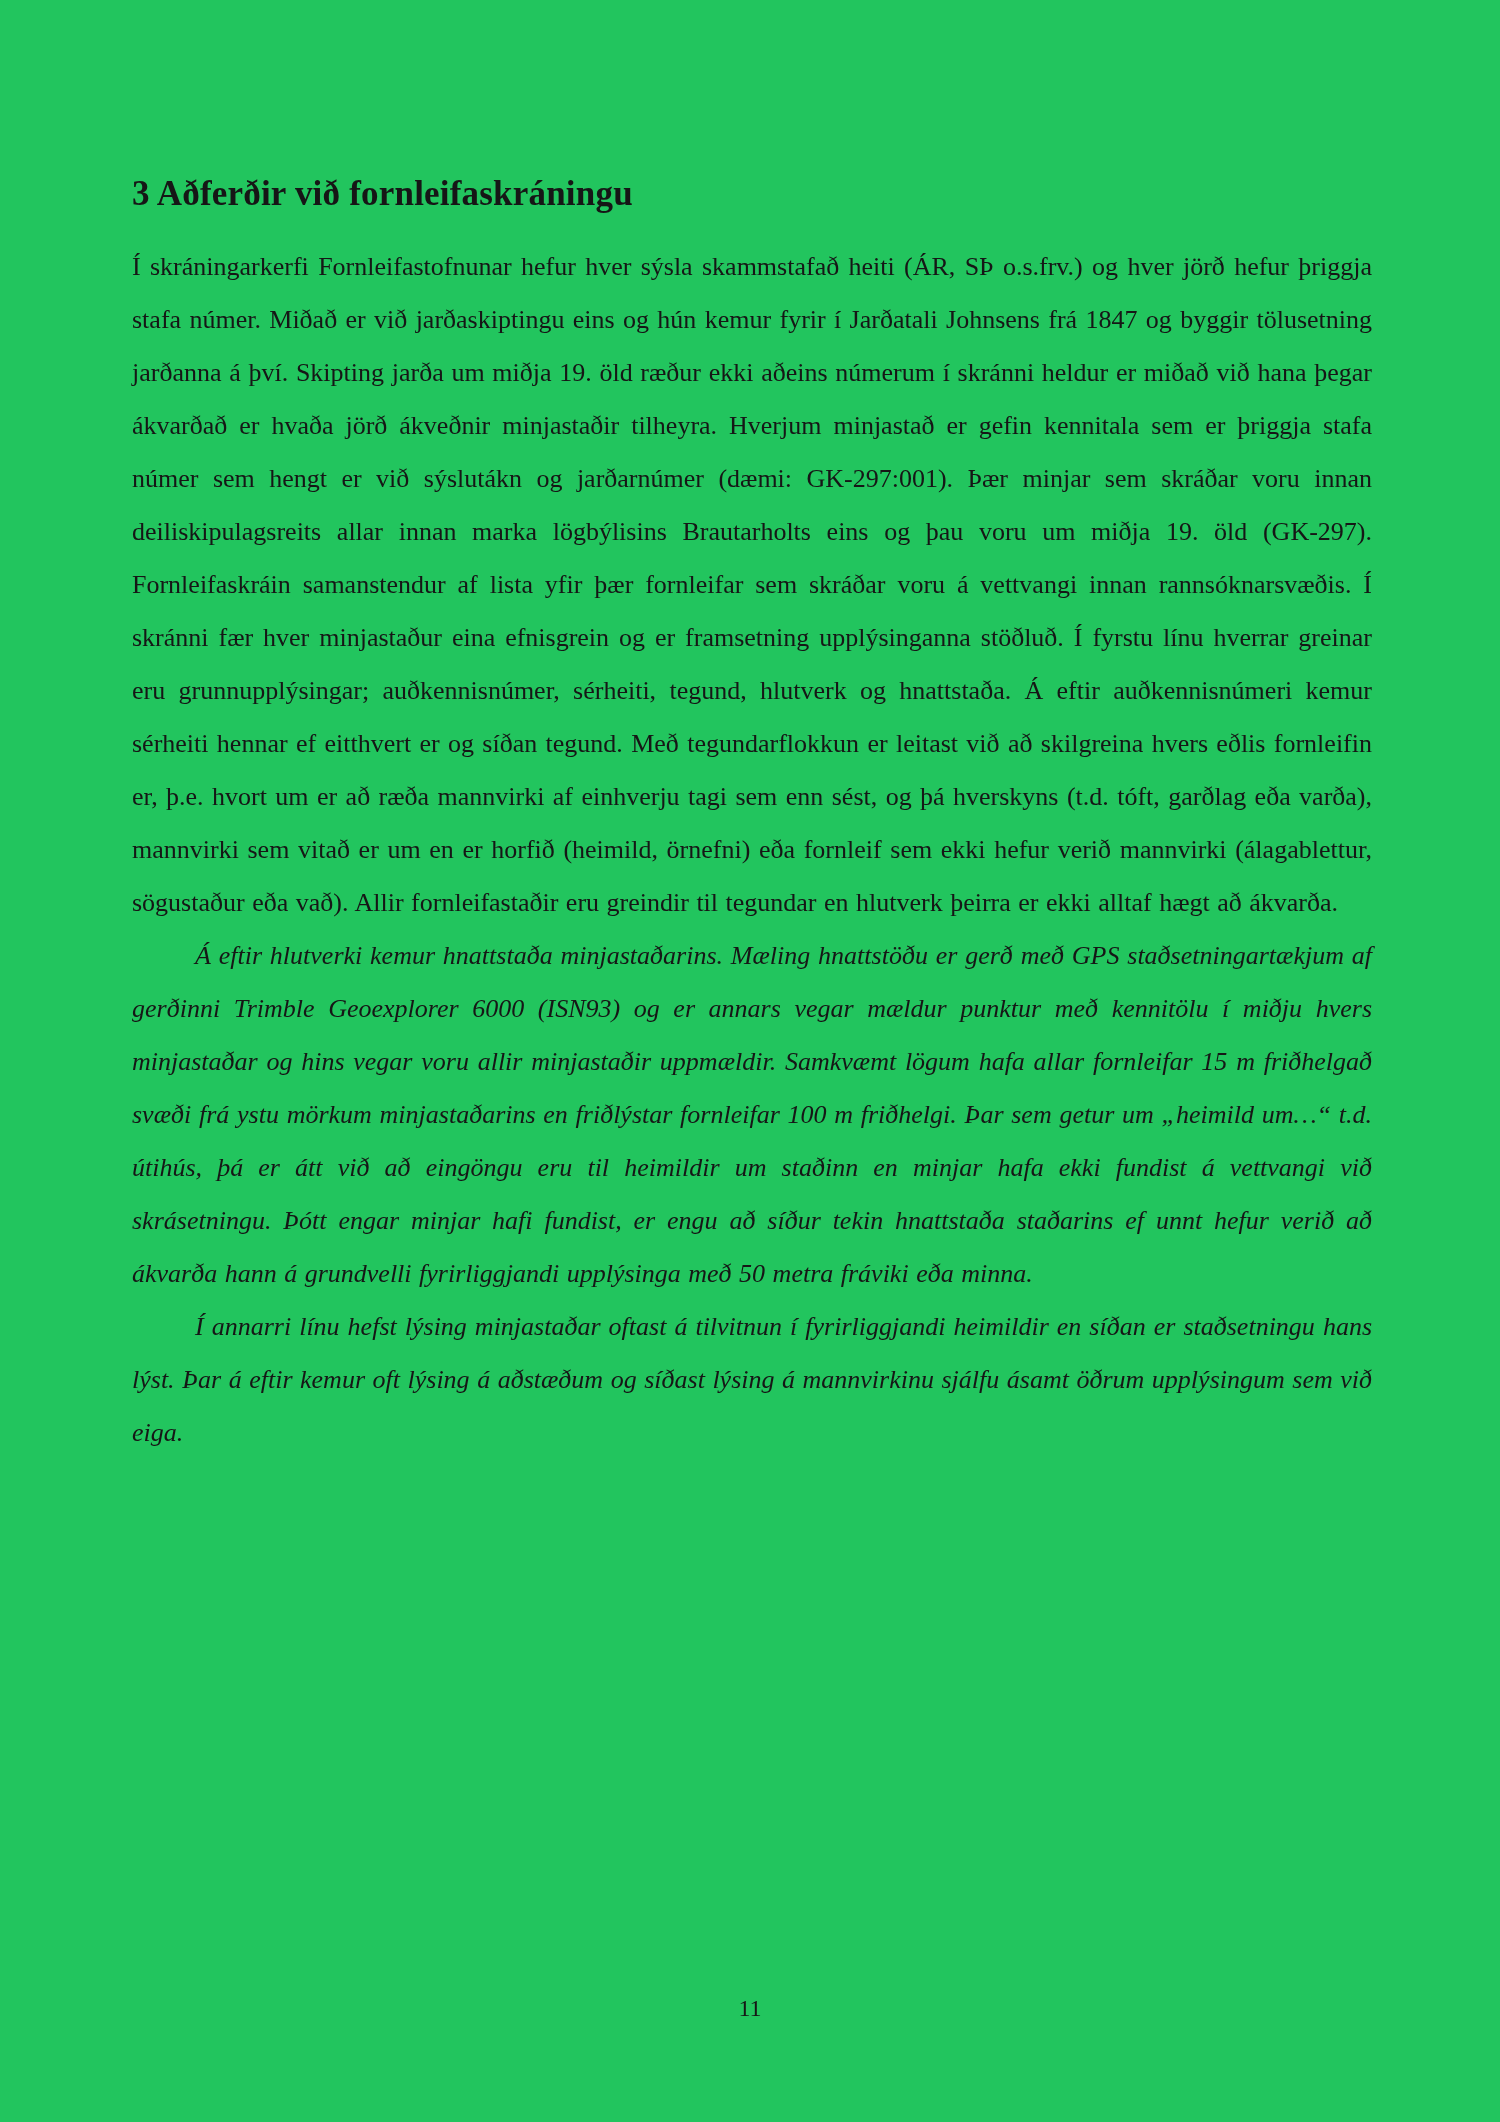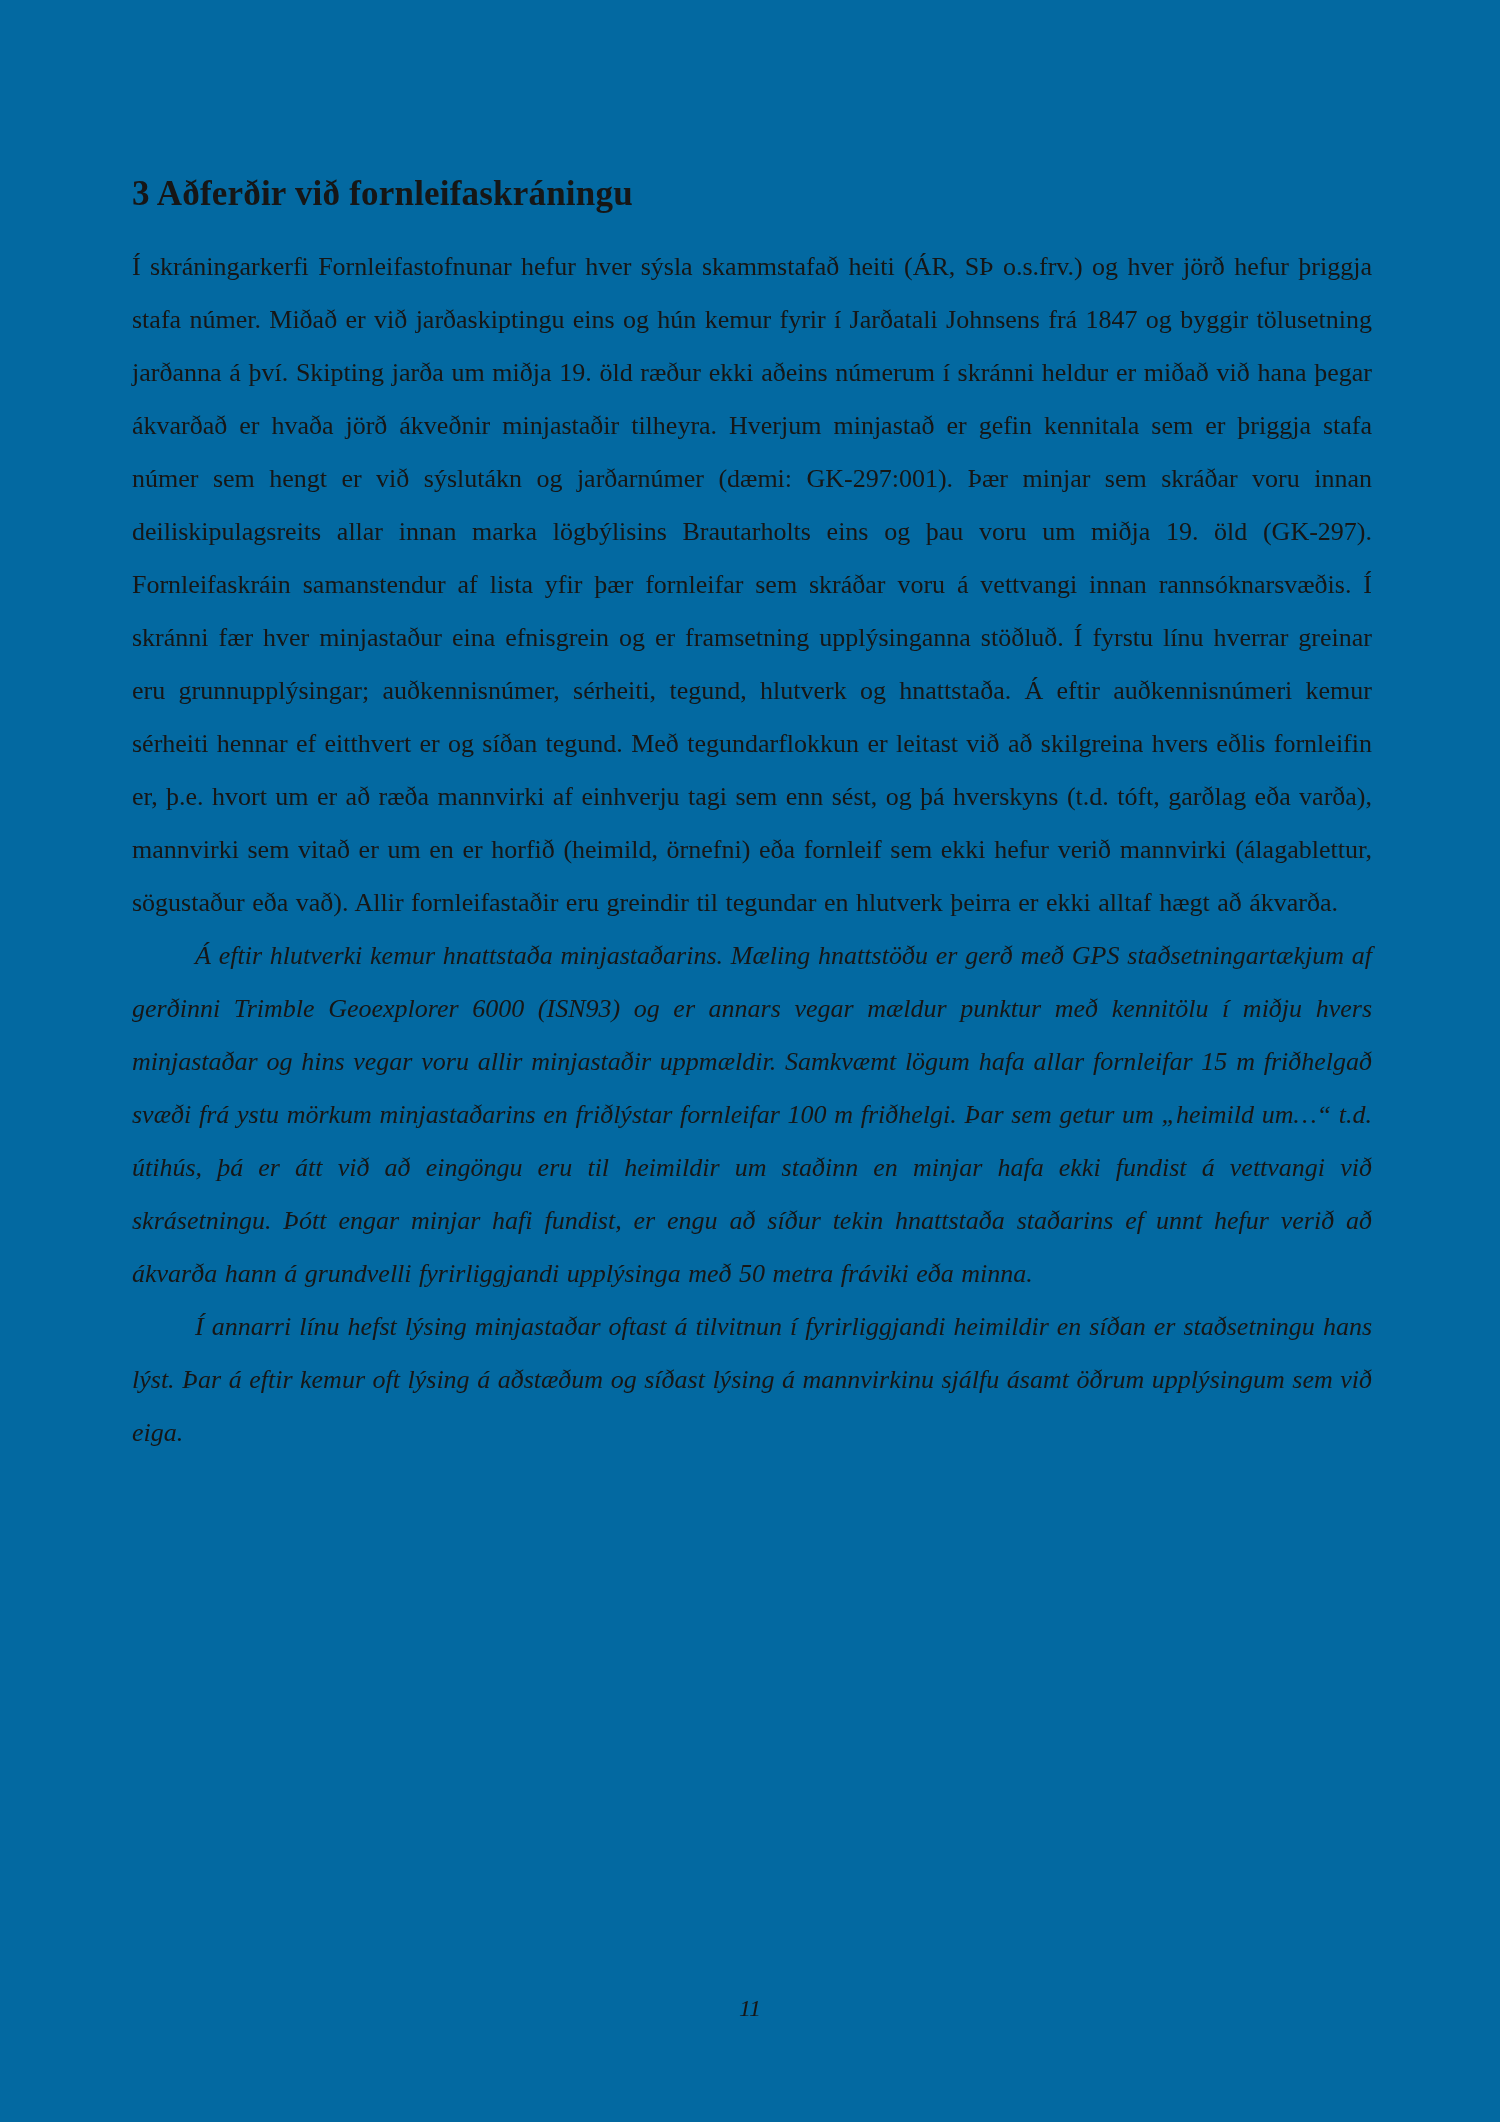--- a/index.html
+++ b/index.html
@@ -12,21 +12,21 @@
     height: 2122px;
     font-family: "Liberation Serif", serif;
     color: #161616;
     position: relative;
     overflow: hidden;
   }
   .page {
     position: relative;
     width: 1500px;
     height: 2122px;
-    background: #0369a1;
+    background: #22c55e;
   }
   .content {
     position: absolute;
     left: 132px;
     top: 172px;
     width: 1240px;
   }
   .heading {
     font-size: 35px;
     line-height: 1.25;
@@ -46,21 +46,20 @@
     font-style: italic;
   }
   .page-number {
     position: absolute;
     top: 1995px;
     left: 0;
     width: 100%;
     text-align: center;
     font-size: 24px;
     color: #161616;
-    font-style: italic;
   }
 </style>
 </head>
 <body>
 
 <div class="page">
   <div class="content">
     <h1 class="heading">3 Aðferðir við fornleifaskráningu</h1>
 
     <p class="body-par">Í skráningarkerfi Fornleifastofnunar hefur hver sýsla skammstafað heiti (ÁR, SÞ o.s.frv.) og hver jörð hefur þriggja stafa númer. Miðað er við jarðaskiptingu eins og hún kemur fyrir í Jarðatali Johnsens frá 1847 og byggir tölusetning jarðanna á því. Skipting jarða um miðja 19. öld ræður ekki aðeins númerum í skránni heldur er miðað við hana þegar ákvarðað er hvaða jörð ákveðnir minjastaðir tilheyra. Hverjum minjastað er gefin kennitala sem er þriggja stafa númer sem hengt er við sýslutákn og jarðarnúmer (dæmi: GK-297:001). Þær minjar sem skráðar voru innan deiliskipulagsreits allar innan marka lögbýlisins Brautarholts eins og þau voru um miðja 19. öld (GK-297). Fornleifaskráin samanstendur af lista yfir þær fornleifar sem skráðar voru á vettvangi innan rannsóknarsvæðis. Í skránni fær hver minjastaður eina efnisgrein og er framsetning upplýsinganna stöðluð. Í fyrstu línu hverrar greinar eru grunnupplýsingar; auðkennisnúmer, sérheiti, tegund, hlutverk og hnattstaða. Á eftir auðkennisnúmeri kemur sérheiti hennar ef eitthvert er og síðan tegund.  Með tegundarflokkun er leitast við að skilgreina hvers eðlis fornleifin er, þ.e. hvort um er að ræða mannvirki af einhverju tagi sem enn sést, og þá hverskyns (t.d. tóft, garðlag eða varða), mannvirki sem vitað er um en er horfið (heimild, örnefni) eða fornleif sem ekki hefur verið mannvirki (álagablettur, sögustaður eða vað). Allir fornleifastaðir eru greindir til tegundar en hlutverk þeirra er ekki alltaf hægt að ákvarða.</p>

